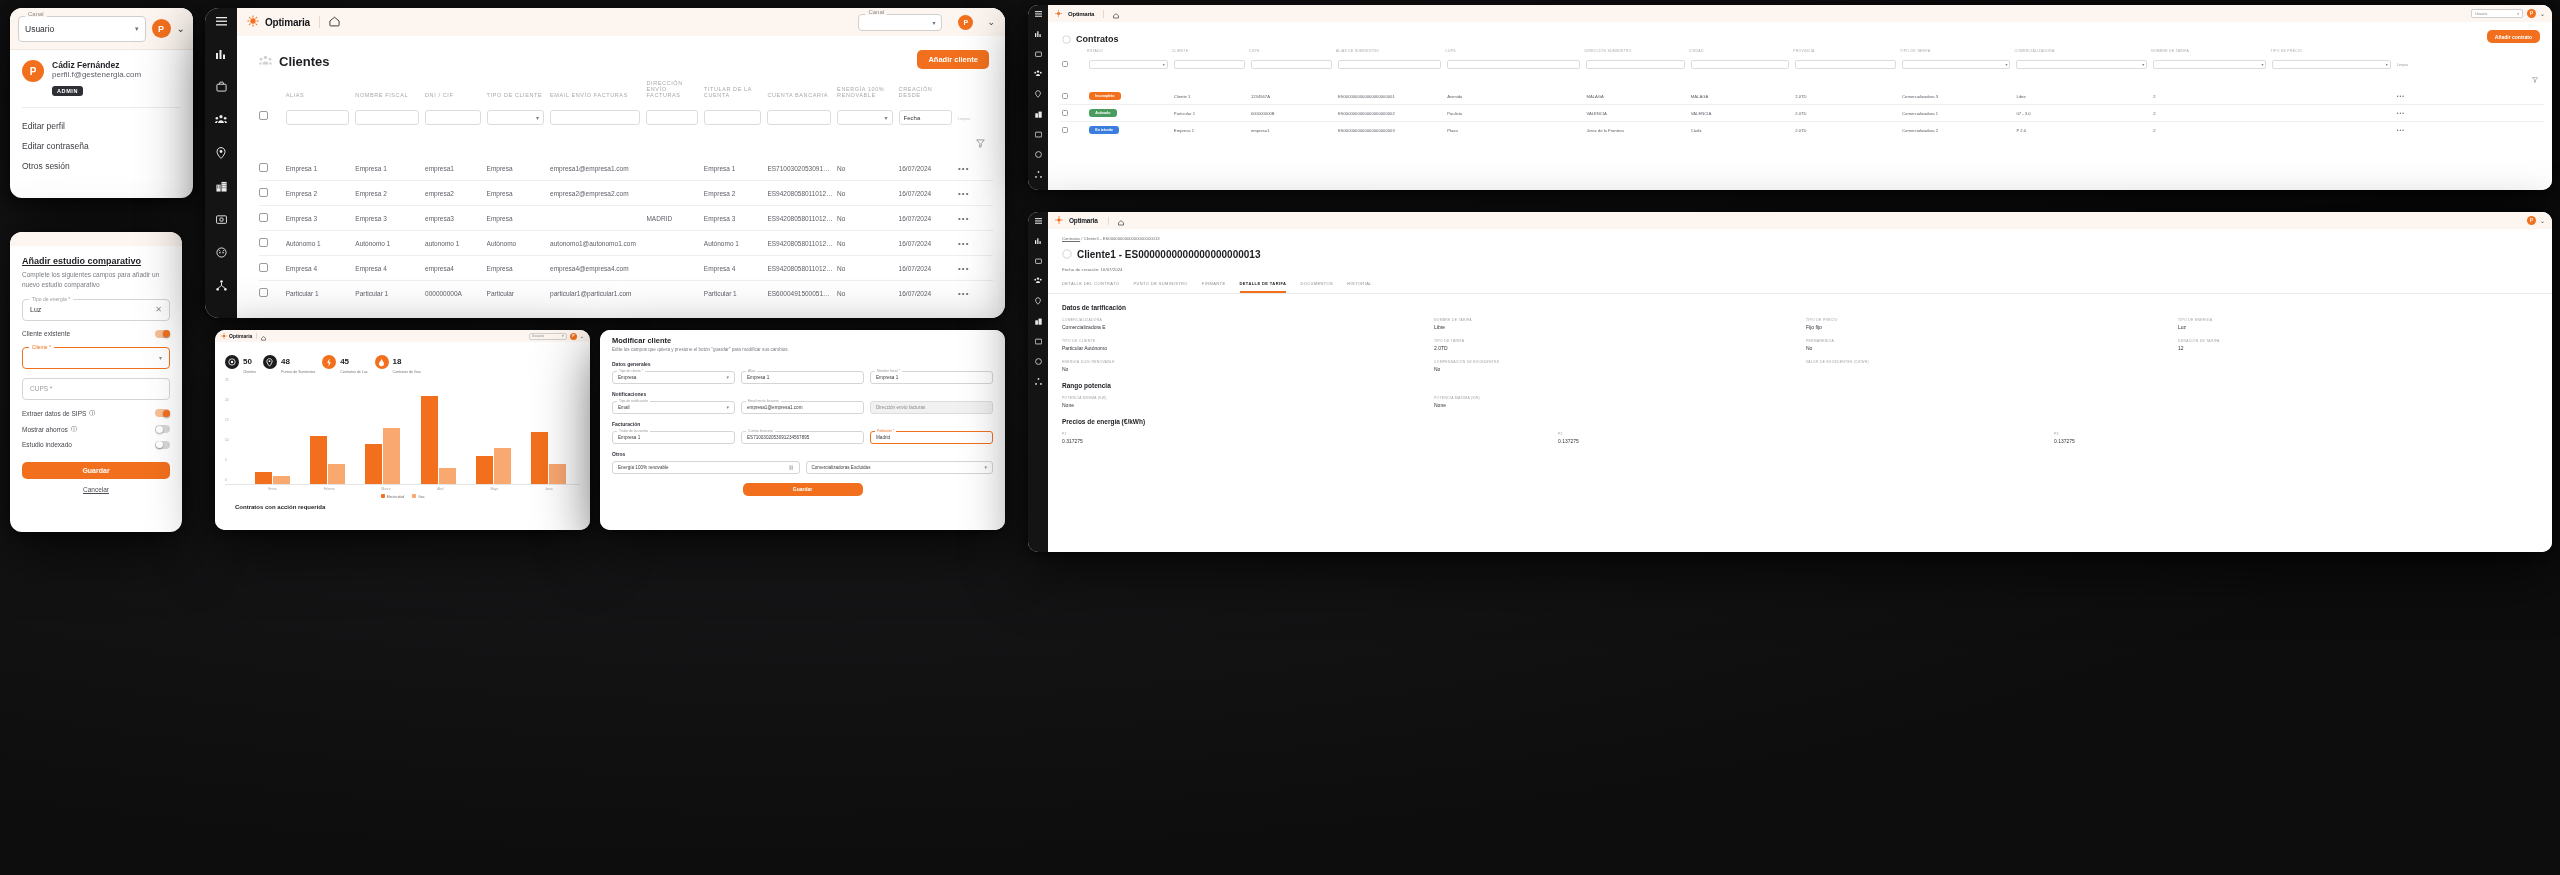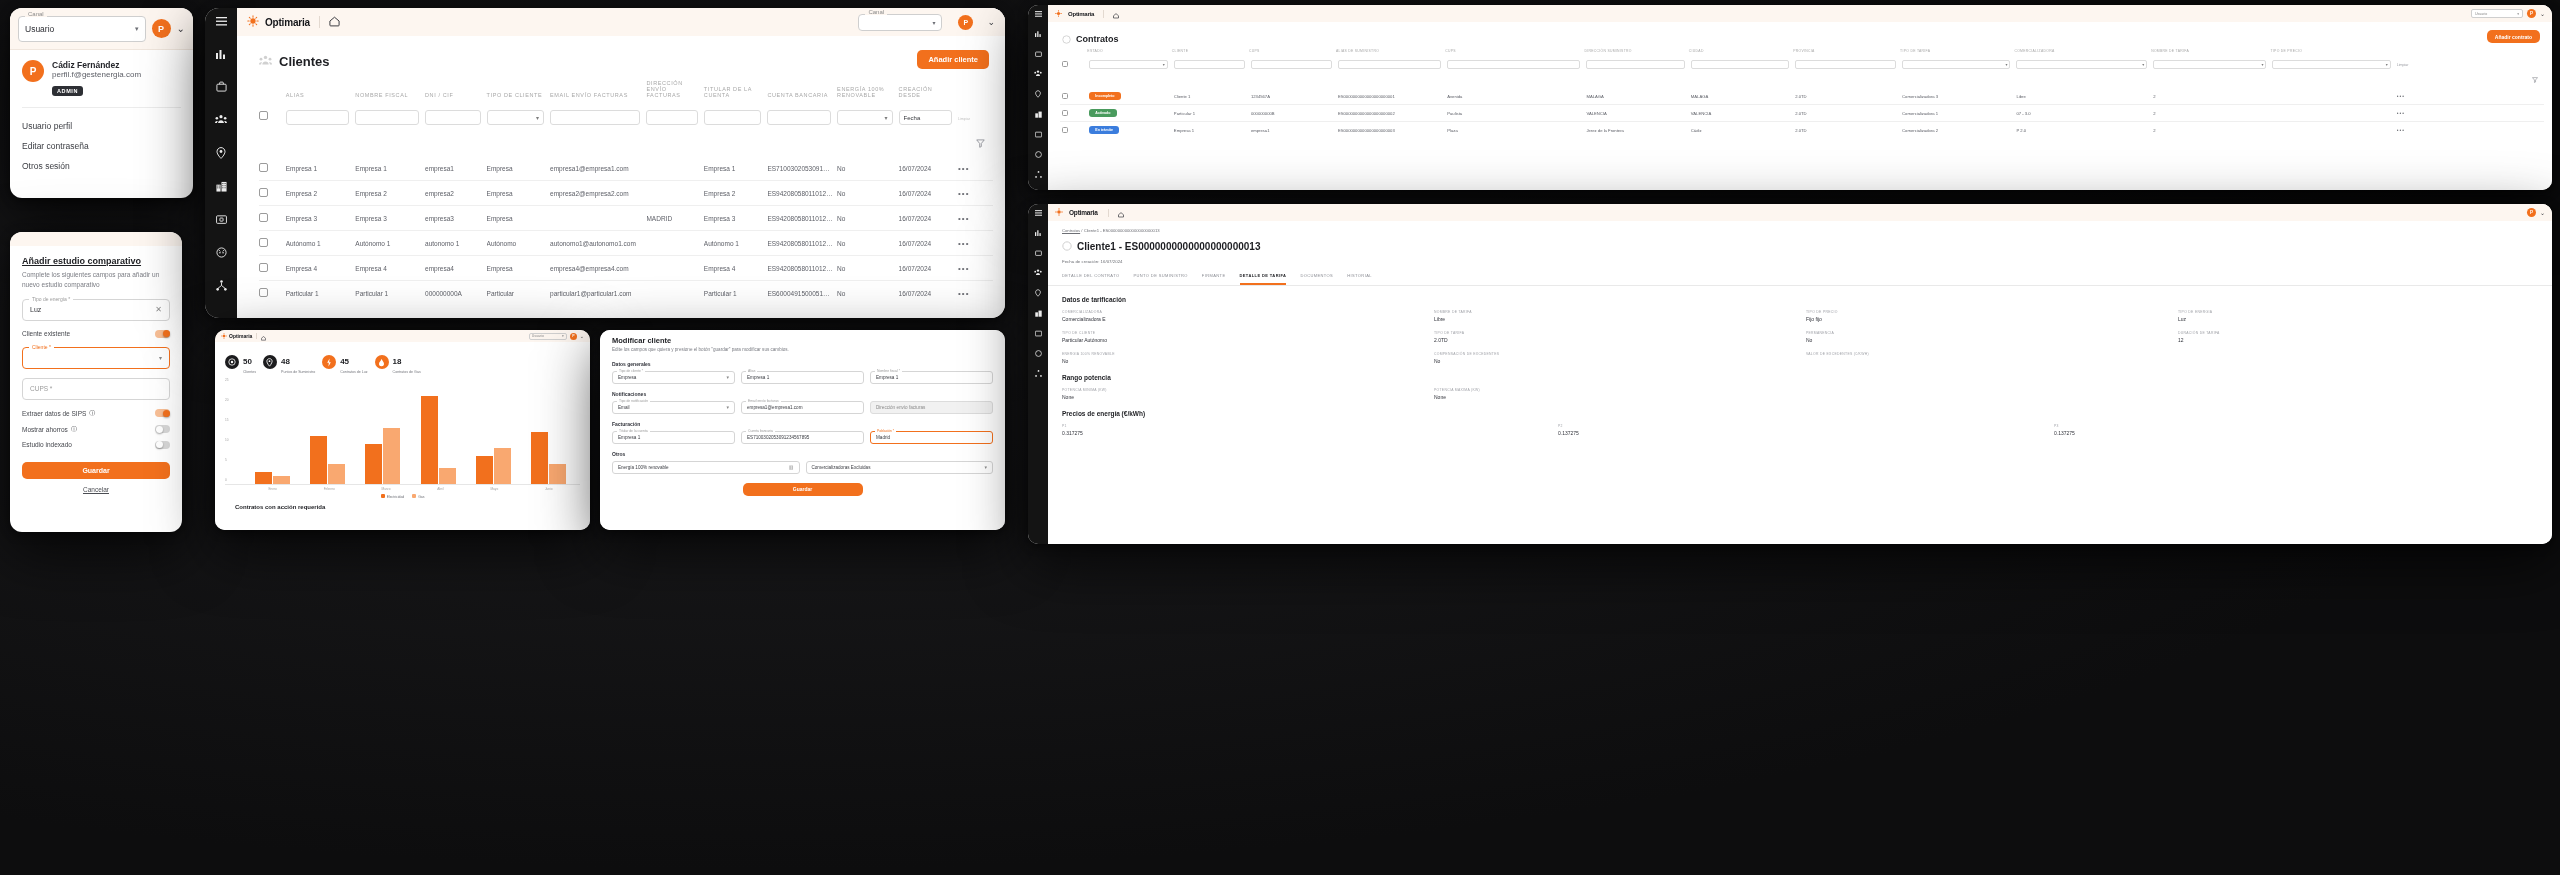--- a/index.html
+++ b/index.html
@@ -163,21 +163,21 @@
   .cttable table { width:100%; border-collapse:collapse; table-layout:fixed; }
   .cttable th { font-size:3.4px; text-align:left; font-weight:400; color:#a8a8a8; letter-spacing:.3px; padding:0 2px 3px 0; vertical-align:bottom; }
   .cttable td { font-size:4.2px; color:#5e6068; padding:4px 2px; white-space:nowrap; overflow:hidden; text-overflow:ellipsis; }
   .ctfilt { height:9px; border:.7px solid #dcdcdc; border-radius:2px; background:#fff; display:flex; align-items:center; padding:0 2px; font-size:3.5px; color:#9d9d9d; }
   .ctfilt.sel::after { content:"▾"; margin-left:auto; font-size:4px; color:#7d7d7d; }
   .pill { display:inline-block; padding:2px 6px; border-radius:3px; font-size:3.6px; color:#fff; font-weight:600; }
   .chk-s { width:6px; height:6px; border:1px solid #9b9b9b; border-radius:1.5px; display:inline-block; }
   .limp { font-size:3.6px; color:#6d6f75; white-space:nowrap; }
 
   
-  #detWin { left:1028px; top:204px; width:1524px; height:340px; border-radius:10px; }
+  #detWin { left:1028px; top:212px; width:1524px; height:340px; border-radius:10px; }
   #detWin .sidebar { width:20px; padding-top:6px; gap:13px; }
   .dt-main { position:absolute; left:20px; top:0; right:0; bottom:0; background:#fff; }
   .dt-top { height:17px; background:#fdf6f0; display:flex; align-items:center; padding:0 7px; gap:6px; }
   .crumb { font-size:4.2px; color:#6d6f75; padding:7px 14px 0; }
   .crumb a { color:#6d6f75; text-decoration:underline; }
   .dt-title-row { display:flex; align-items:center; gap:5px; padding:4px 14px 0; }
   .dt-title { font-size:10px; font-weight:700; color:#1d1e22; }
   .dt-date { font-size:4.4px; color:#6d6f75; padding:4px 14px 0; }
   .tabs { display:flex; gap:14px; padding:9px 14px 0; border-bottom:1px solid #e9e9e9; }
   .tab { font-size:4px; color:#8b8d94; letter-spacing:.4px; padding-bottom:5px; cursor:pointer; white-space:nowrap; }
@@ -206,21 +206,21 @@
     <div class="pm-body">
       <div class="pm-user">
         <div class="avatar" style="width:22px;height:22px;font-size:10px;flex:none">P</div>
         <div>
           <div class="pm-name">Cádiz Fernández</div>
           <div class="pm-mail">perfil.f@gestenergia.com</div>
           <div class="badge-admin">ADMIN</div>
         </div>
       </div>
       <div class="pm-links">
-        <div class="pm-link">Usuario perfil</div>
+        <div class="pm-link">Editar perfil</div>
         <div class="pm-link">Editar contraseña</div>
         <div class="pm-link">Otros sesión</div>
       </div>
     </div>
   </div>
 
   <div class="win" id="studyPanel">
     <div class="sp-strip"></div>
     <div class="sp-body">
       <div class="sp-title">Añadir estudio comparativo</div>

